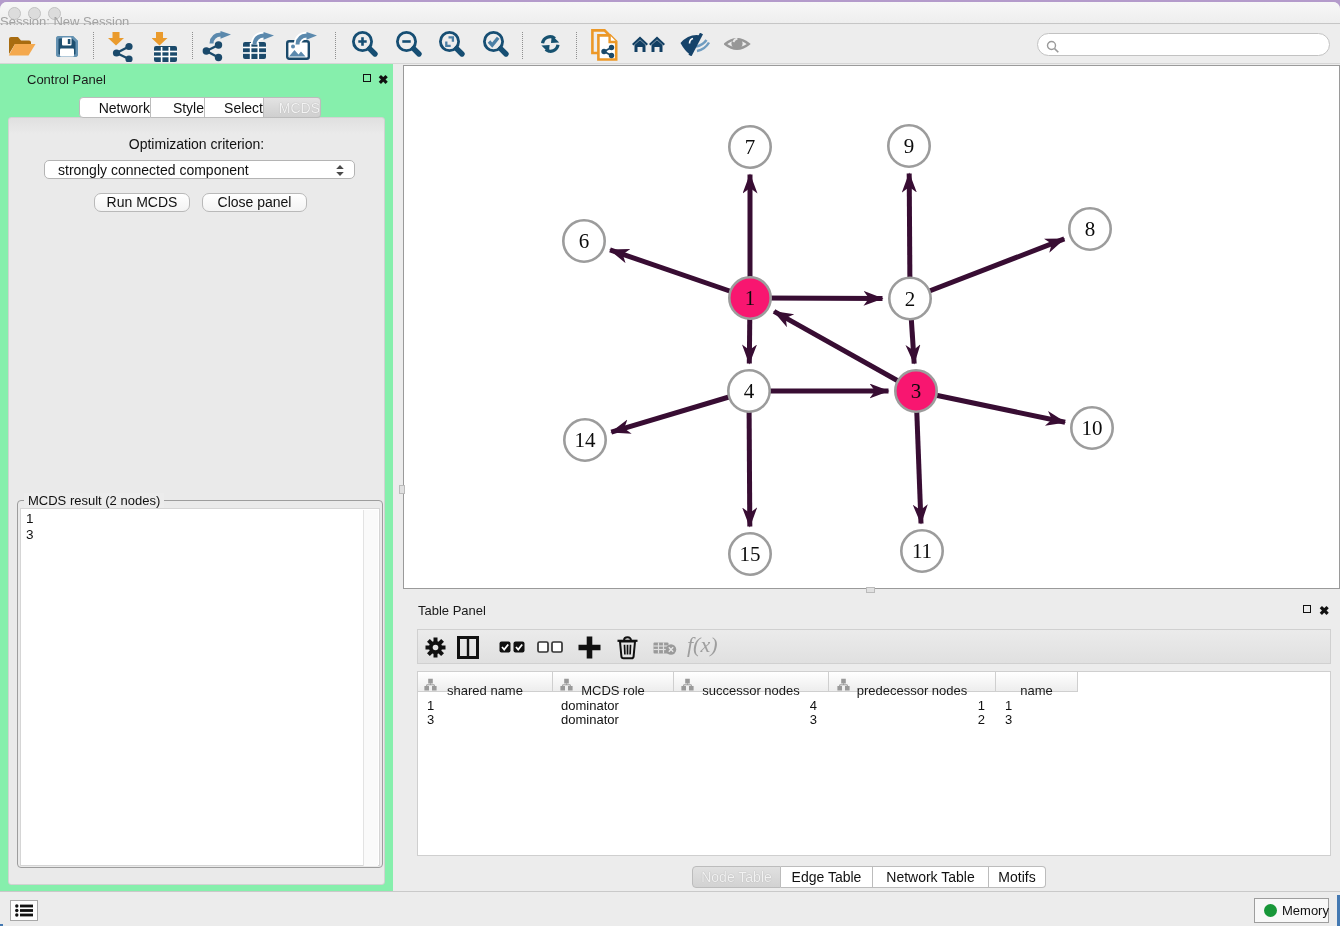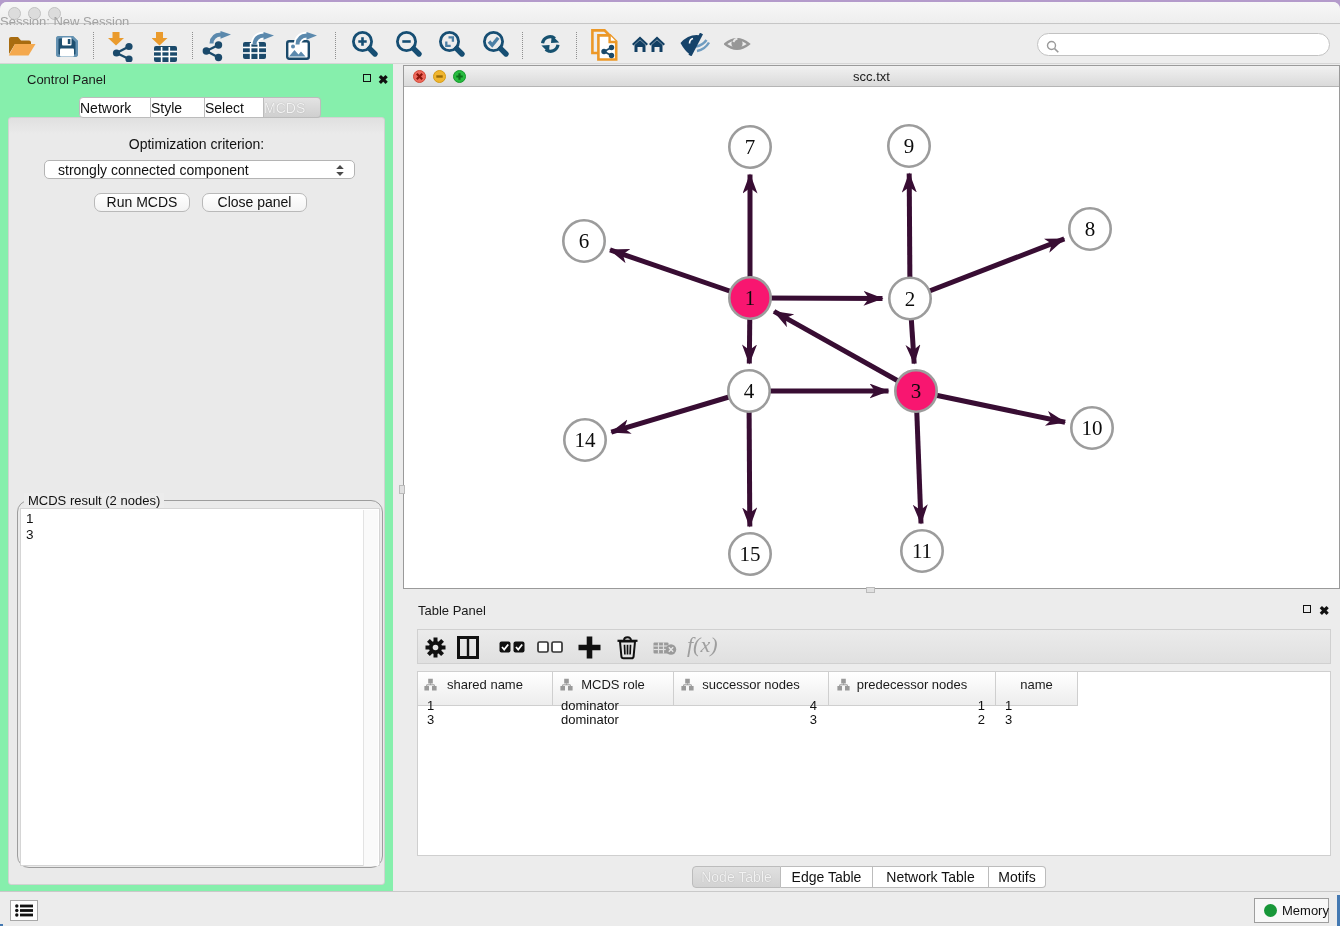--- a/index.html
+++ b/index.html
@@ -12,44 +12,44 @@
 
 #toolbar{position:absolute;left:0;top:23px;width:1340px;height:39px;background:#ededed;border-bottom:1px solid #d6d6d6}
 .tbi{position:absolute;top:0}
 .sep{position:absolute;top:7px;height:27px;width:0;border-left:1px dotted #8f8f8f}
 #search{position:absolute;left:1037px;top:8px;width:293px;height:23px;background:#fff;border:1px solid #c2c2c2;border-radius:12px}
 
 #cpanel{position:absolute;left:0;top:62px;width:393px;height:827px;background:#86efac}
 #cphead{position:absolute;left:27px;top:8px;font-size:13px;color:#1a1a1a}
 .winbtn{position:absolute;font-size:13px;color:#111}
 #tabs{position:absolute;left:79px;top:33px;height:21px;display:flex}
-.tab{height:21px;border:1px solid #bcbcbc;border-left:none;background:#fff;font-size:14px;color:#111;text-align:left;line-height:20px}
+.tab{height:21px;border:1px solid #bcbcbc;border-left:none;background:#fff;font-size:14px;color:#111;text-align:right;line-height:20px}
 .tab.first{border-left:1px solid #bcbcbc;border-radius:4px 0 0 4px}
 .tab.sel{background:linear-gradient(#e3e3e3,#cfcfcf);color:#f3f3f3;border-radius:0 4px 4px 0;text-shadow:0 0 1px #9a9a9a}
 #tabbody{position:absolute;left:8px;top:53px;width:377px;height:768px;border:1px solid #d2d2d2;border-radius:3px;background:linear-gradient(#e0e0e0,#eaeaea 16px)}
 #optlabel{position:absolute;left:0;top:72px;width:393px;text-align:center;font-size:14px;color:#111}
 #dropdown{position:absolute;left:44px;top:96px;width:311px;height:19px;background:#fff;border:1px solid #b4b4b4;border-radius:5px;font-size:14px;color:#111;line-height:18px;padding-left:13px}
 .btn{position:absolute;top:129px;height:19px;background:linear-gradient(#ffffff,#f3f3f3);border:1px solid #b9b9b9;border-radius:7px;font-size:14px;color:#111;text-align:center;line-height:17px}
-#fieldset{position:absolute;left:17px;top:436px;width:366px;height:368px;border:1px solid #9d9d9d;border-radius:12px}
+#fieldset{position:absolute;left:17px;top:436px;width:366px;height:368px;border:1px solid #9d9d9d;border-radius:4px}
 #legend{position:absolute;left:6px;top:-8px;background:#ececec;padding:0 4px;font-size:13px;color:#111}
 #resultbox{position:absolute;left:2px;top:7px;width:360px;height:358px;background:#fff;border:1px solid #d5d5d5}
 #resulttext{position:absolute;left:5px;top:2px;font-size:13.5px;color:#111;line-height:16px}
 #res-scroll{position:absolute;right:1px;top:1px;width:15px;height:356px;background:#fafafa;border-left:1px solid #e3e3e3}
 
 #netwin{position:absolute;left:403px;top:63px;width:937px;height:524px;border:1px solid #9a9a9a;background:#fff}
 #nethead{position:absolute;left:0;top:0;width:100%;height:21px;background:linear-gradient(#f1f1f1,#dadada);border-bottom:1px solid #b5b5b5}
 #nettitle{position:absolute;top:3px;left:0;width:100%;text-align:center;font-size:13px;color:#1a1a1a}
 #graph{position:absolute;left:0;top:22px}
 
 #tpanel{position:absolute;left:403px;top:588px;width:937px;height:301px;background:#ececec}
 #tphead{position:absolute;left:15px;top:13px;font-size:13px;color:#1a1a1a}
 #ttoolbar{position:absolute;left:14px;top:39px;width:914px;height:35px;background:linear-gradient(#ebebeb,#e0e0e0);border:1px solid #d0d0d0}
 #ttable{position:absolute;left:14px;top:81px;width:914px;height:185px;background:#fff;border:1px solid #cfcfcf}
 #thead{position:absolute;left:0;top:0;height:25px;display:flex}
-.th{height:34px;background:linear-gradient(#ffffff,#ededed);border-right:1px solid #cfcfcf;border-bottom:1px solid #cfcfcf;font-size:13px;color:#1a1a1a;position:relative;text-align:center;line-height:22px;padding-top:2px}
+.th{height:20px;background:linear-gradient(#ffffff,#ededed);border-right:1px solid #cfcfcf;border-bottom:1px solid #cfcfcf;font-size:13px;color:#1a1a1a;position:relative;text-align:center;line-height:22px;padding-top:8px}
 .trow{position:absolute;font-size:13px;color:#111;display:flex}
 .td{padding:0 1px}
 #btabs{position:absolute;left:289px;top:276px;height:40px;display:flex}
 .btab{height:22px;border:1px solid #bcbcbc;border-left:none;background:#fff;font-size:14px;color:#111;text-align:center;line-height:21px}
 .btab.sel{background:linear-gradient(#e0e0e0,#d2d2d2);color:#f2f2f2;border-radius:4px 0 0 4px;border-left:1px solid #bcbcbc;text-shadow:0 0 1px #9a9a9a}
 .btab.last{border-radius:0 4px 4px 0}
 
 #statusbar{position:absolute;left:0;top:889px;width:1340px;height:35px;background:#ececec;border-top:1px solid #c9c9c9}
 #listbtn{position:absolute;left:10px;top:8px;width:28px;height:21px;background:#fdfdfd;border:1px solid #a8a8a8}
 #membtn{position:absolute;left:1254px;top:6px;width:75px;height:25px;background:#f8f8f8;border:1px solid #9e9e9e;font-size:13px;color:#111}
@@ -223,31 +223,20 @@
     <div class="btn" style="left:202px;width:105px">Close panel</div>
     <div id="fieldset">
       <div id="legend">MCDS result (2 nodes)</div>
       <div id="resultbox">
         <div id="resulttext">1<br>3</div>
         <div id="res-scroll"></div>
       </div>
     </div>
   </div>
   <div id="netwin">
-    <div id="nethead">
-      <svg style="position:absolute;left:9px;top:4px" width="60" height="14">
-        <circle cx="6.5" cy="6.5" r="6" fill="#ed685c" stroke="#d14a38" stroke-width="1"></circle>
-        <path d="M3.8 3.8 L9.2 9.2 M9.2 3.8 L3.8 9.2" stroke="#8c150b" stroke-width="2.2"></path>
-        <circle cx="26.5" cy="6.5" r="6" fill="#f0b52e" stroke="#d59c14" stroke-width="1"></circle>
-        <path d="M3.3 6.5 H9.7" transform="translate(20,0)" stroke="#9a6c06" stroke-width="2.4"></path>
-        <circle cx="46.5" cy="6.5" r="6" fill="#27bb3f" stroke="#14992c" stroke-width="1"></circle>
-        <path d="M46.5 3.3 V9.7 M43.3 6.5 H49.7" stroke="#0c6e1c" stroke-width="2.2"></path>
-      </svg>
-      <div id="nettitle">scc.txt</div>
-    </div>
     <svg id="graph" width="935" height="501" viewBox="0 0 935 501">
       <defs>
         <marker id="ah" markerUnits="userSpaceOnUse" markerWidth="26" markerHeight="18" refX="19" refY="7.5" orient="auto">
           <polygon points="0,0 20,7.5 0,15 5.5,7.5" fill="#380d33"></polygon>
         </marker>
       </defs>
       <g stroke="#380d33" stroke-width="5" marker-end="url(#ah)">
         <line x1="346.0" y1="210.0" x2="346.0" y2="86.5"></line>
         <line x1="346.0" y1="210.0" x2="206.0" y2="161.9"></line>
         <line x1="346.0" y1="210.0" x2="478.5" y2="210.4"></line>

